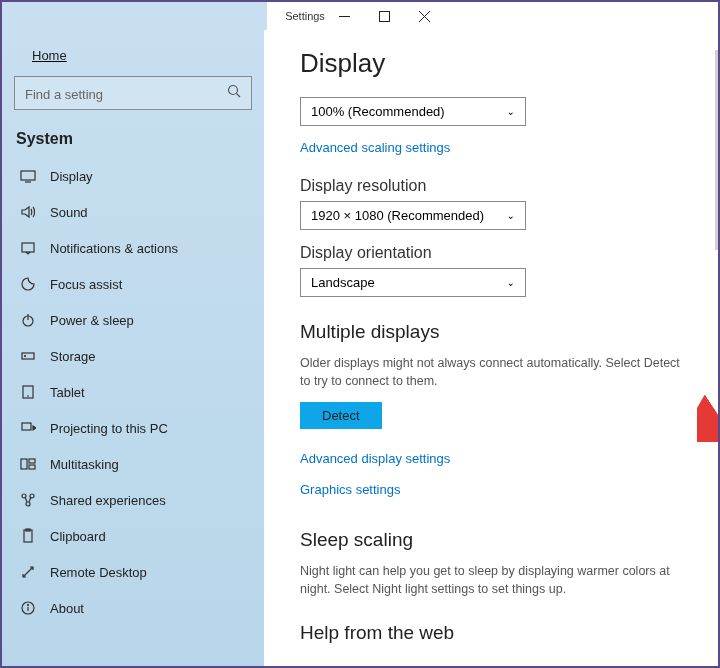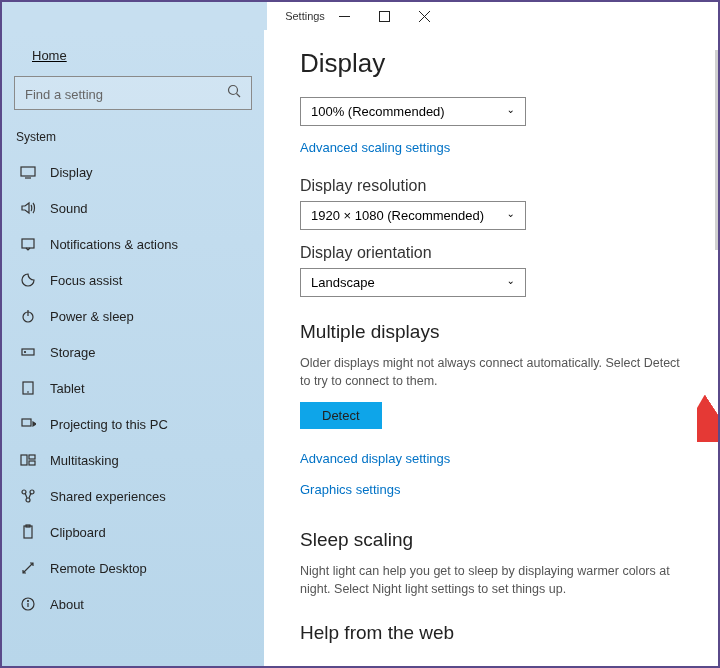--- a/index.html
+++ b/index.html
@@ -8,32 +8,32 @@
 .titlebar .winbtns { display: flex; }
 .winbtn { width: 40px; height: 28px; display: flex; align-items: center; justify-content: center; font-size: 14px; color: #222; cursor: default; }
 .winbtn svg { width: 11px; height: 11px; }
 .container { display: flex; height: calc(100% - 28px); }
 .sidebar { width: 262px; background: linear-gradient(to bottom, #c7dff0, #b8d6ea); padding: 10px 12px 0 12px; overflow-y: auto; }
 .home-row { display: flex; align-items: center; gap: 14px; padding: 6px 4px 12px 4px; cursor: default; text-decoration: underline; }
 .home-row .label { font-size: 13px; color: #222; }
 .search-box { display: flex; align-items: flex-end; justify-content: space-between; border: 1px solid #8a8a8a; background: rgba(255,255,255,0.2); padding: 7px 10px; margin-bottom: 16px; }
 .search-box input { border: none; background: transparent; outline: none; font-size: 13px; color: #555; width: 100%; }
 .search-box input::placeholder { color: #666; }
-.category { font-size: 12px; font-weight: 400; color: #222; padding: 4px 2px 10px 2px; }
+.category { font-size: 16px; font-weight: 700; color: #222; padding: 4px 2px 10px 2px; }
 .navlist { display: flex; flex-direction: column; }
 .navitem { display: flex; align-items: center; gap: 14px; padding: 10px 6px; font-size: 13px; color: #222; cursor: default; }
 .navitem .icon { width: 16px; height: 16px; display: flex; align-items: center; justify-content: center; }
 .navitem .icon svg { width: 16px; height: 16px; stroke: #333; fill: none; stroke-width: 1.2; }
 .content { flex: 1; padding: 18px 28px 0 36px; overflow-y: auto; position: relative; }
 .content::-webkit-scrollbar { width: 4px; }
 .content::-webkit-scrollbar-thumb { background: #ccc; }
 h1 { font-size: 26px; font-weight: 400; color: #222; margin-bottom: 18px; }
 h2 { font-size: 19px; font-weight: 400; color: #222; margin: 24px 0 12px 0; }
 .field-label { font-size: 16px; color: #333; margin: 14px 0 6px 0; }
-.dropdown { width: 226px; border: 1px solid #888; padding: 6px 10px; font-size: 13px; display: flex; align-items: flex-start; justify-content: space-between; cursor: default; margin-bottom: 6px; }
+.dropdown { width: 226px; border: 1px solid #888; padding: 6px 10px; font-size: 13px; display: flex; align-items: center; justify-content: space-between; cursor: default; margin-bottom: 6px; }
 .dropdown .chev { font-size: 10px; }
 .link { color: #0072c6; font-size: 13px; display: inline-block; margin: 8px 0; cursor: default; }
 .desc { font-size: 12.5px; color: #555; line-height: 1.4; margin-bottom: 12px; max-width: 380px; }
 .btn { background: #0ea5e9; border: none; padding: 6px 22px; font-size: 13px; color: #222; cursor: default; margin-bottom: 14px; }
 .arrow-annot { position: absolute; left: 433px; top: 352px; pointer-events: none; }
 .arrow-annot svg { width: 80px; height: 60px; }
 .scrollbar-stub { position: absolute; right: 0; top: 20px; width: 3px; height: 200px; background: #d0d0d0; }
 </style>
 </head>
 <body>

